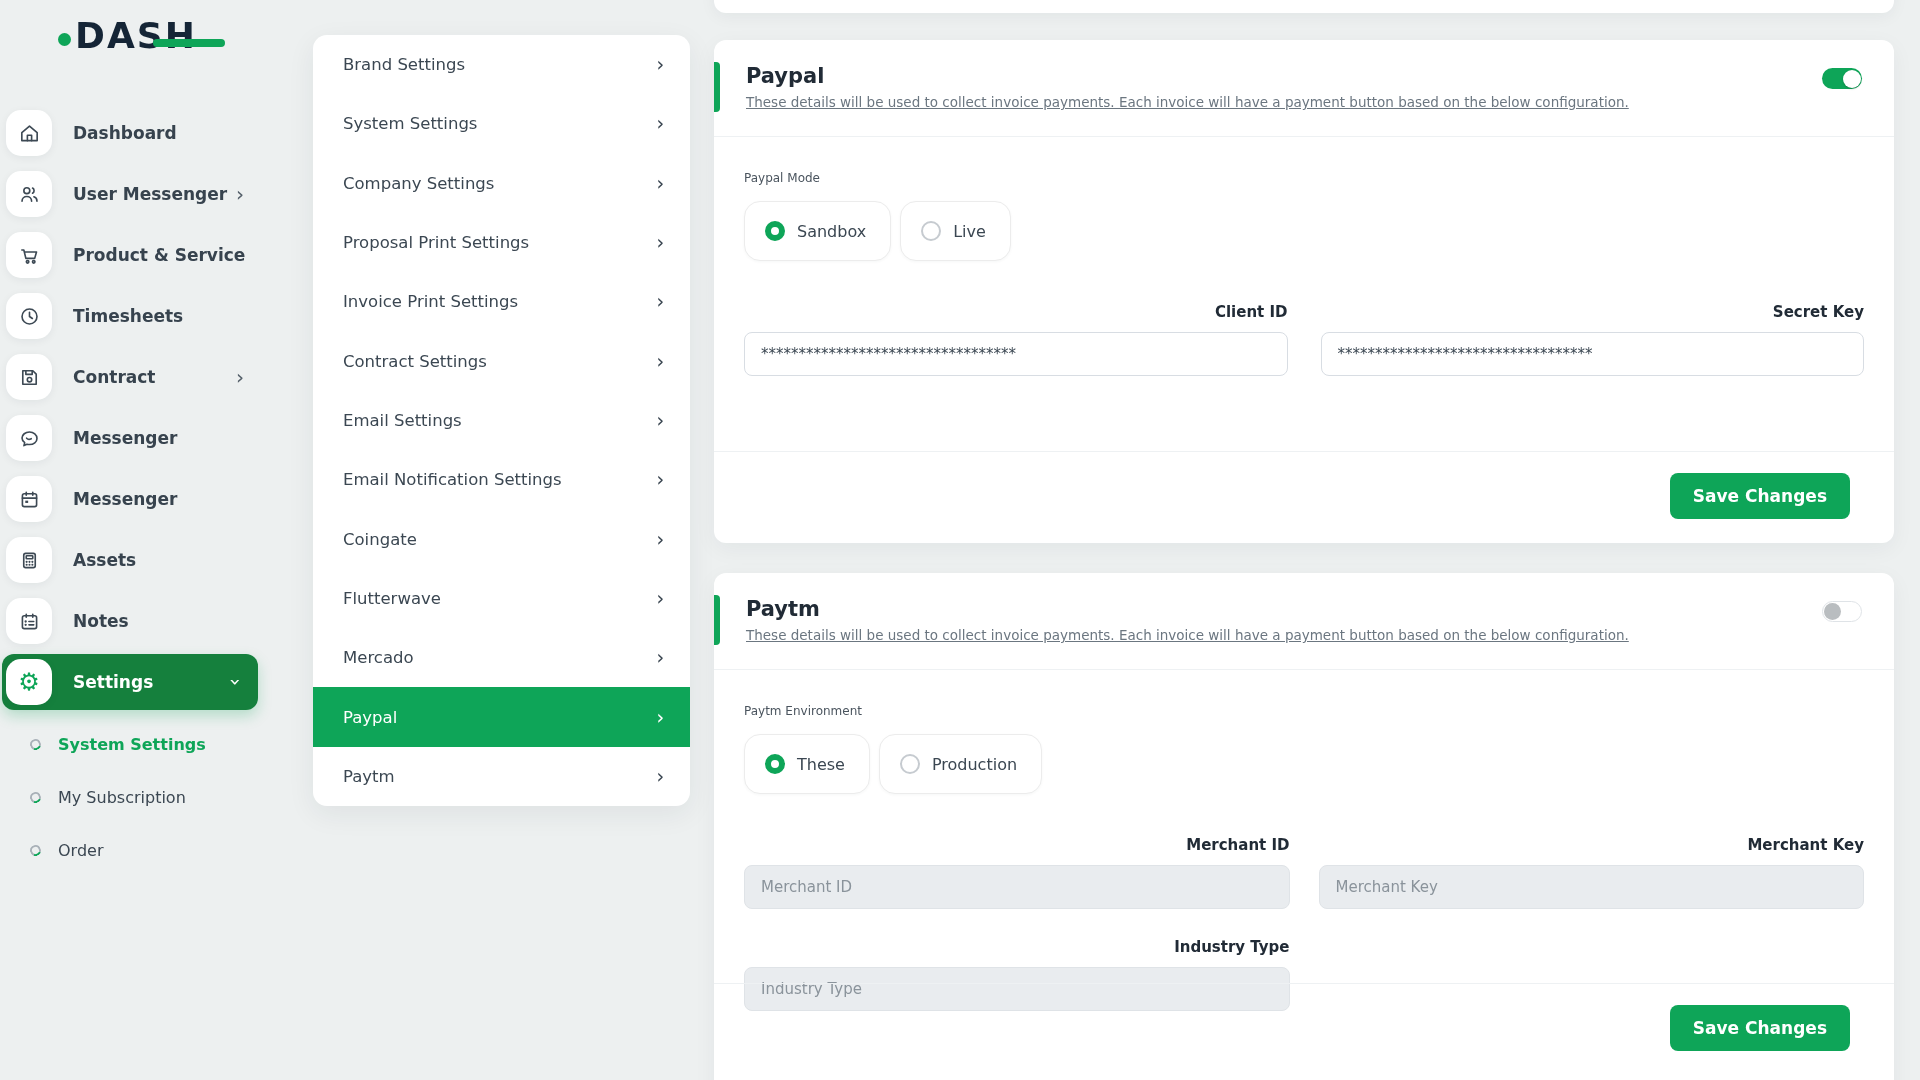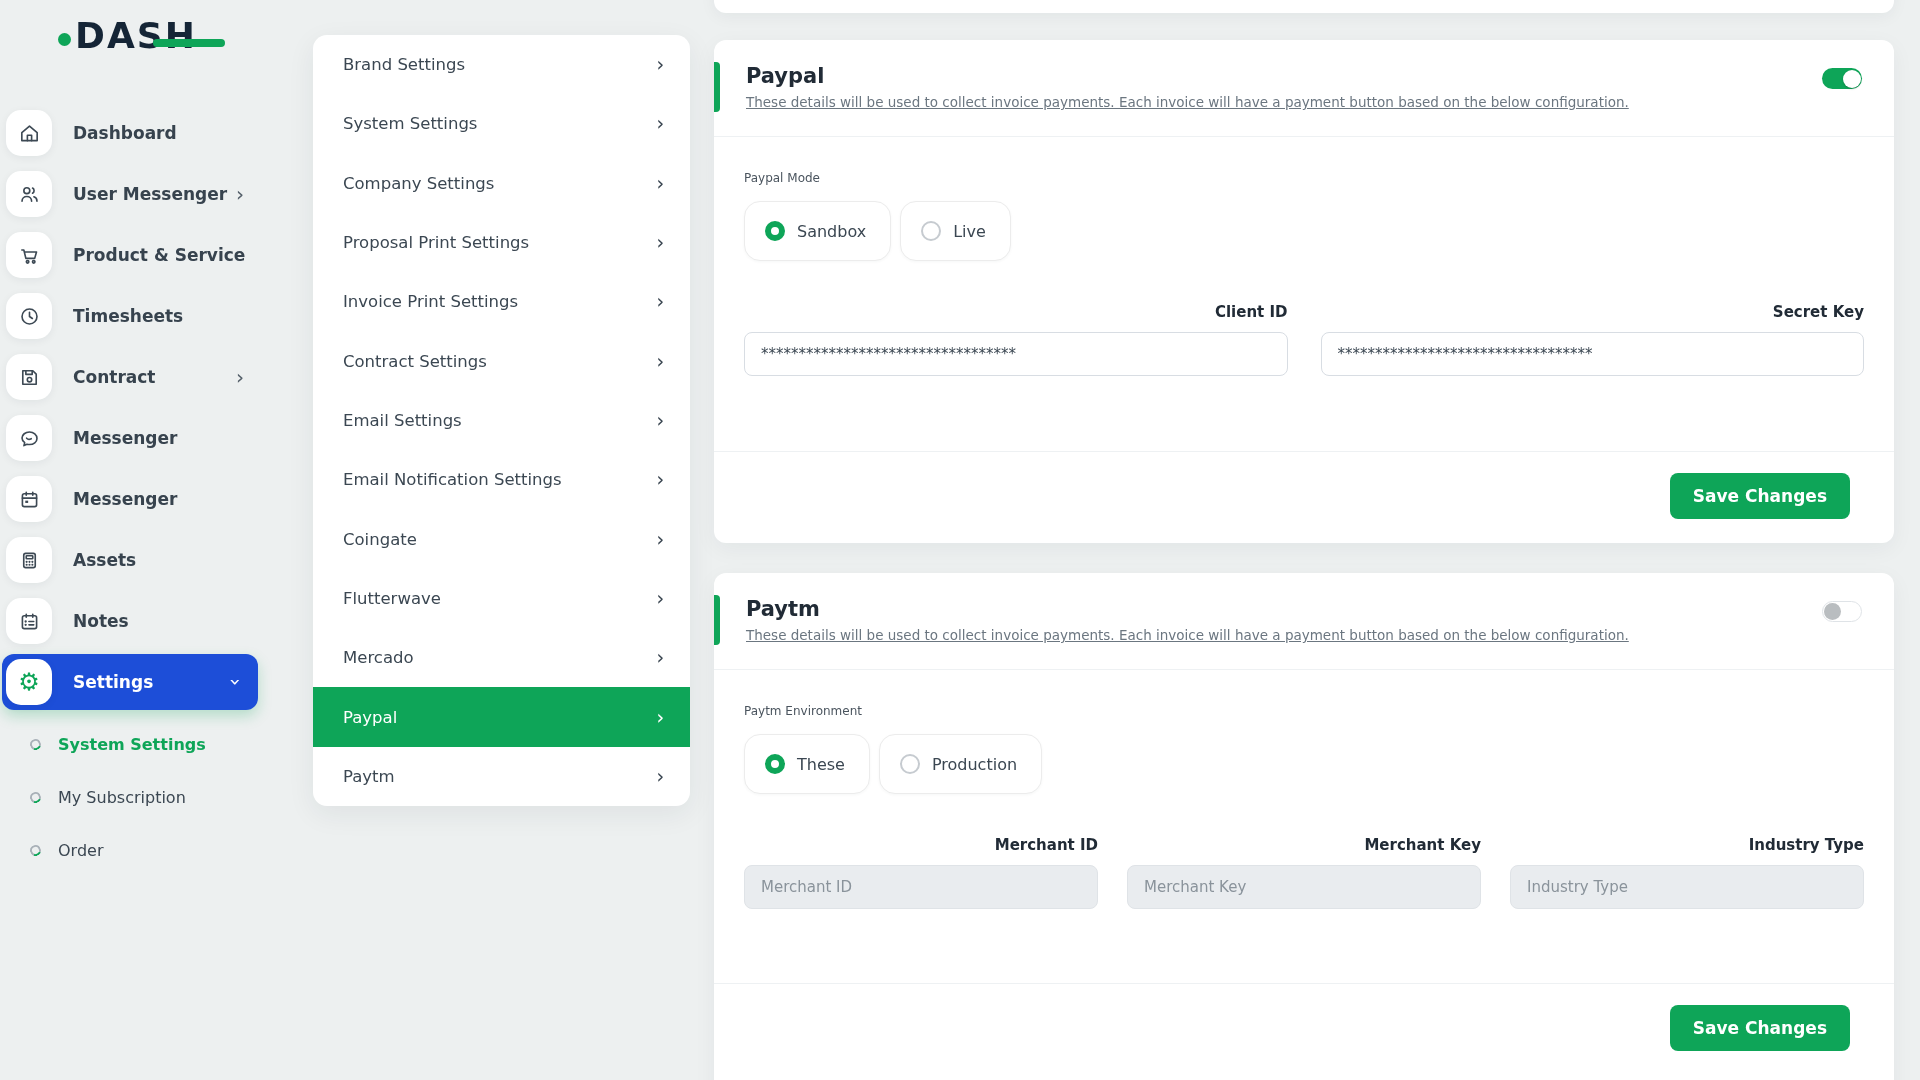--- a/index.html
+++ b/index.html
@@ -21,21 +21,21 @@
   .nav { position:absolute; left:2px; top:109px; width:256px; }
   .nav-item { display:flex; align-items:center; height:48px; margin-bottom:13px; padding-left:4px; cursor:pointer; }
   .iconbox { width:46px; height:46px; background:#ffffff; border-radius:15px; display:flex; align-items:center; justify-content:center; box-shadow:0 2px 8px rgba(25,39,52,0.06); flex:0 0 46px; }
   .iconbox svg { width:23px; height:23px; stroke:#3d4954; fill:none; stroke-width:1.7; stroke-linecap:round; stroke-linejoin:round; }
   .nav-label { margin-left:21px; font-size:17px; font-weight:600; color:#37434e; }
   .nav-spacer { flex:1; }
   .chev::before { content:"\203A"; }
   .chev { font-size:20px; color:#55606a; margin-right:14px; line-height:1; }
   .chev.down { display:inline-block; transform:rotate(90deg); margin-right:18px; }
 
-  .nav-item.active { background:#1d4ed8; border-radius:12px; height:56px; margin:-4px 0 9px 0; padding-left:4px; box-shadow:0 6px 14px rgba(14,165,88,0.25);justify-content:space-between; }
+  .nav-item.active { background:#15803d; border-radius:12px; height:56px; margin:-4px 0 9px 0; padding-left:4px; box-shadow:0 6px 14px rgba(14,165,88,0.25);justify-content:space-between; }
   .nav-item.active .nav-label { color:#ffffff; }
   .nav-item.active .chev { color:#ffffff; }
   .gear-glyph { font-size:24px; color:#0EA558; line-height:1; }
   .gear-glyph::before { content:"\2699"; }
 
   .subnav { position:absolute; left:30px; top:718px; width:240px; }
   .subnav-item { display:flex; align-items:center; height:53px; cursor:pointer; }
   .bullet { width:11px; height:11px; border-radius:50%; border:2px solid #a9b1b8; border-bottom-color:#0EA558; transform:rotate(-25deg); margin-right:17px; flex:0 0 11px; }
   .subnav-label { font-size:16px; color:#3b4752; }
   .subnav-item.active .subnav-label { color:#0EA558; font-weight:700; }
@@ -73,21 +73,21 @@
   .section-label { font-size:12px; color:#4a545e; margin-bottom:16px; }
   .option-row { display:flex; gap:9px; }
   .option-box { display:flex; align-items:center; gap:12px; background:#ffffff; border:1px solid #ececec; border-radius:16px; padding:19px 24px 19px 20px; box-shadow:0 1px 3px rgba(25,39,52,0.04); cursor:pointer; }
   .radio { width:20px; height:20px; border-radius:50%; flex:0 0 20px; }
   .radio.on { border:6px solid #0EA558; background:#ffffff; }
   .radio.off { border:2px solid #c6cbd0; background:#ffffff; }
   .option-label { font-size:16px; color:#3b4752; }
 
   .fields-row { display:grid; gap:33px; margin-top:42px; }
   .fields-row.two { grid-template-columns:1fr 1fr; }
-  .fields-row.three { grid-template-columns:1fr 1fr 1fr; gap:29px; }
+  .fields-row.three { grid-template-columns:1fr 1fr; gap:29px; }
   .field-label { font-size:15px; font-weight:700; color:#212b36; margin-bottom:11px;text-align:right; }
   .text-input { width:100%; height:44px; border:1px solid #d8dde3; border-radius:8px; padding:0 16px; font-size:15px; color:#3b4752; background:#ffffff; font-family:inherit; outline:none; }
   .text-input.disabled { background:#e9ecef; border-color:#dfe3e7; color:#8a939b; }
   .text-input::placeholder { color:#8a939b; }
 
   .card-footer { position:absolute; left:0; right:0; bottom:0; border-top:1px solid #eef1f3; padding:21px 44px 24px 0; text-align:right; }
   .card.paytm .card-footer { bottom:auto; top:410px; }
   .save-btn { background:#0EA558; color:#ffffff; font-size:17px; font-weight:600; border:none; border-radius:8px; padding:13px 23px; cursor:pointer; font-family:inherit; }
 </style>
 </head>

